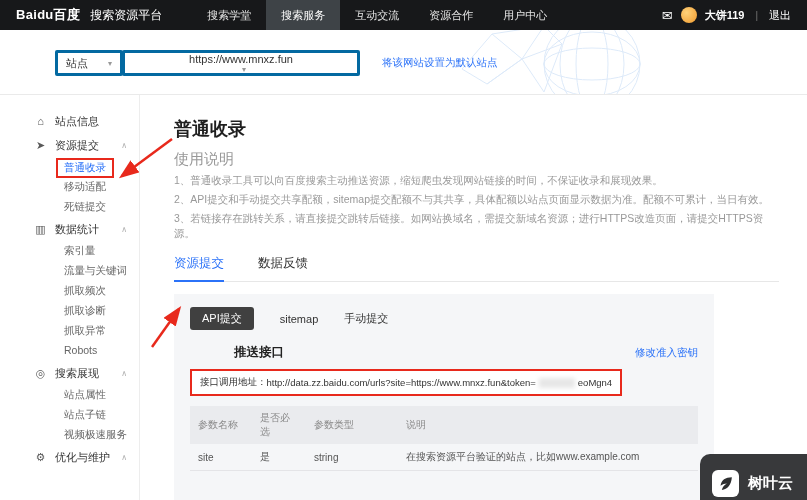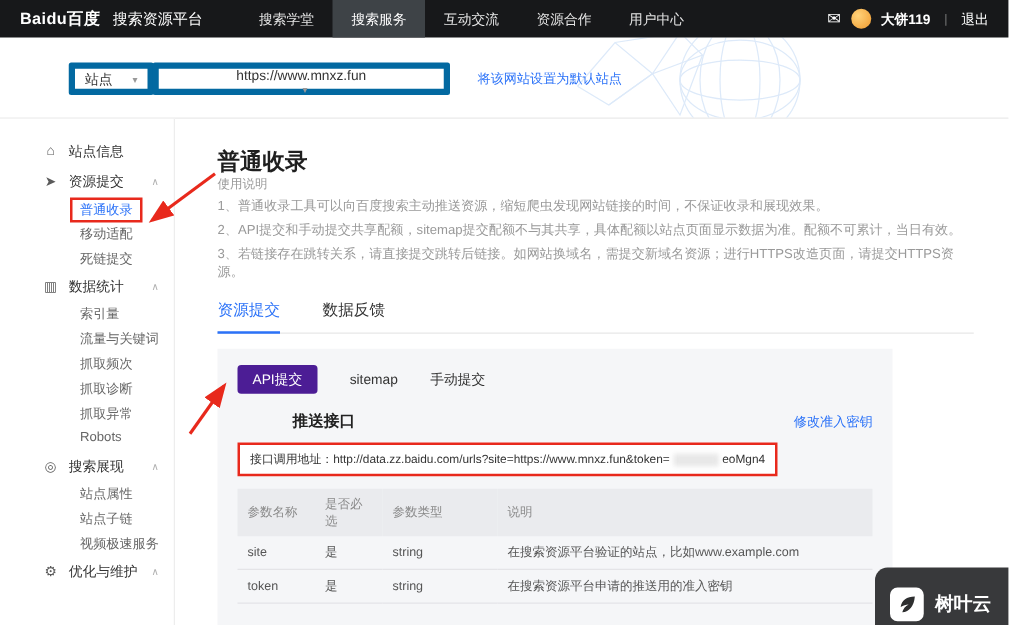--- a/index.html
+++ b/index.html
@@ -18,46 +18,46 @@
   .mail-ic { font-size:13px; color:#fff; cursor:pointer; }
   .avatar { width:16px; height:16px; border-radius:50%; background:radial-gradient(circle at 35% 35%, #ffd27a, #f09a2e); display:inline-block; }
   .nav-user { font-size:11px; white-space:nowrap;font-weight:bold; }
   .nav-sep { color:#777; font-size:10px; margin:0 3px; }
   .nav-logout { font-size:11px; cursor:pointer; white-space:nowrap; }
 
   
   .sitebar { position:absolute; top:30px; left:0; right:0; height:65px; background:#fff; border-bottom:1px solid #eaeaea; overflow:hidden; }
   .globe { position:absolute; right:95px; top:-16px; opacity:.85; }
   .site-controls { position:absolute; left:55px; top:20px; display:flex; align-items:center; }
-  .select { height:26px; border:5px solid #0369a1; background:#fff; display:flex; align-items:center; justify-content:space-between; padding:0 8px; font-size:11px; color:#333; border-radius:2px; cursor:pointer; }
+  .select { height:26px; border:3px solid #0369a1; background:#fff; display:flex; align-items:center; justify-content:space-between; padding:0 8px; font-size:11px; color:#333; border-radius:2px; cursor:pointer; }
   .select.site { width:68px; }
   .select.url { width:238px; margin-left:-1px;flex-direction:column; }
   .caret { color:#999; font-size:8px; margin-left:6px; }
   .default-link { margin-left:22px; font-size:10.5px; color:#2b72f8; cursor:pointer; white-space:nowrap; }
 
   
   .layout { position:absolute; top:95px; left:0; right:0; bottom:0; display:flex; }
   .sidebar { width:140px; border-right:1px solid #ededed; padding-top:14px; flex-shrink:0; background:#fff; }
   .sec { display:flex; align-items:center; padding:5px 12px 5px 34px; font-size:11px; color:#333; cursor:pointer; height:24px; }
   .sec .ic { width:13px; margin-right:8px; color:#5a5a5a; font-size:11px; text-align:center; flex-shrink:0; }
   .sec .chev { margin-left:auto; color:#b0b0b0; font-size:8px; }
   .child { padding:3px 10px 3px 64px; font-size:10.5px; color:#666; cursor:pointer; height:20px; white-space:nowrap; }
   .child.active { color:#2b72f8; }
   .redbox { display:inline-block; border:2px solid #e8291c; padding:1px 6px; margin-left:-8px; margin-top:-2px; }
 
   .content { flex:1; padding:24px 28px 0 34px; position:relative; }
   .page-title { font-size:18px; font-weight:600; color:#1f1f1f; line-height:21px; }
-  .usage-title { font-size:10px; color:#999; }
+  .usage-title { margin-top:10px; font-size:15px; color:#999; }
   .usage-line { margin-top:4px; font-size:10.5px; color:#999; line-height:15px; }
   .tabs { margin-top:14px; border-bottom:1px solid #e7e7e7; display:flex; gap:34px; }
   .tab { font-size:12.5px; color:#333; padding-bottom:8px; cursor:pointer; }
   .tab.active { color:#2b72f8; border-bottom:2px solid #2b72f8; margin-bottom:-1px; }
   .panel { margin-top:12px; background:#f5f6f8; width:540px; padding:13px 16px 20px; min-height:245px; }
   .method-tabs { display:flex; align-items:center; gap:26px; }
-  .pill { background:#4c1d95; color:#fff; border-radius:3px; padding:4px 12px; font-size:11px; cursor:pointer; }
+  .pill { background:#404040; color:#fff; border-radius:3px; padding:4px 12px; font-size:11px; cursor:pointer; }
   .method-tab { font-size:11px; color:#333; cursor:pointer; }
   .section-head { display:flex; justify-content:space-between; align-items:center; margin-top:14px;margin-left:44px; }
   .section-title { font-size:12.5px; font-weight:700; color:#222; }
   .key-link { font-size:10.5px; color:#2b72f8; cursor:pointer; }
   .endpoint { margin-top:8px; border:2px solid #e8291c; background:#fff; padding:5px 8px; font-size:9.5px; color:#333; display:inline-flex; align-items:center; white-space:nowrap; max-width:508px; overflow:hidden; }
   .masked { display:inline-block; width:36px; height:10px; background:#e7e7e7; filter:blur(2px); margin:0 3px; }
   .params { margin-top:10px; width:100%; border-collapse:collapse; }
   .params th { background:#eaebee; font-size:10px; color:#8a8a8a; font-weight:normal; text-align:left; padding:5px 8px; }
   .params td { font-size:10px; color:#555; padding:6px 8px; border-bottom:1px solid #e4e4e7; }
   .col-name { width:62px; } .col-req { width:54px; } .col-type { width:92px; }
@@ -208,26 +208,20 @@
               <th>说明</th>
             </tr>
           </thead>
           <tbody>
             <tr>
               <td>site</td>
               <td>是</td>
               <td>string</td>
               <td>在搜索资源平台验证的站点，比如www.example.com</td>
             </tr>
-            <tr>
-              <td>token</td>
-              <td>是</td>
-              <td>string</td>
-              <td>在搜索资源平台申请的推送用的准入密钥</td>
-            </tr>
           </tbody>
         </table>
 
         
         
         
         
       </div>
     </main>
   </div>

